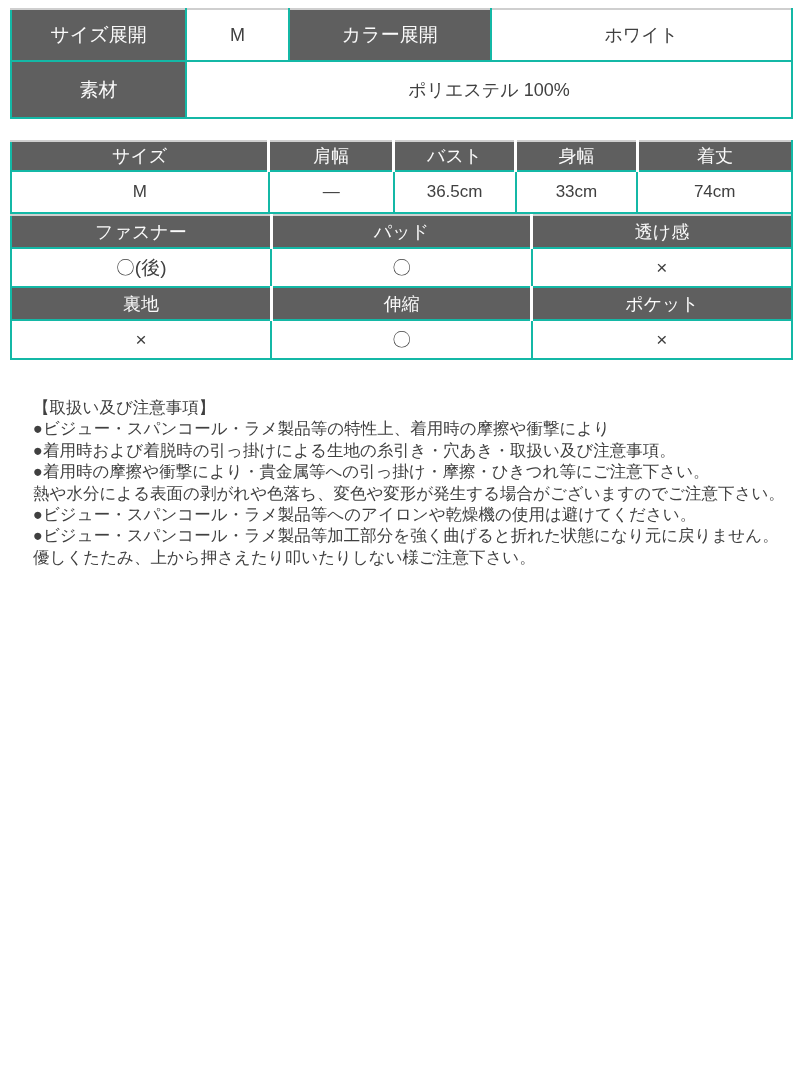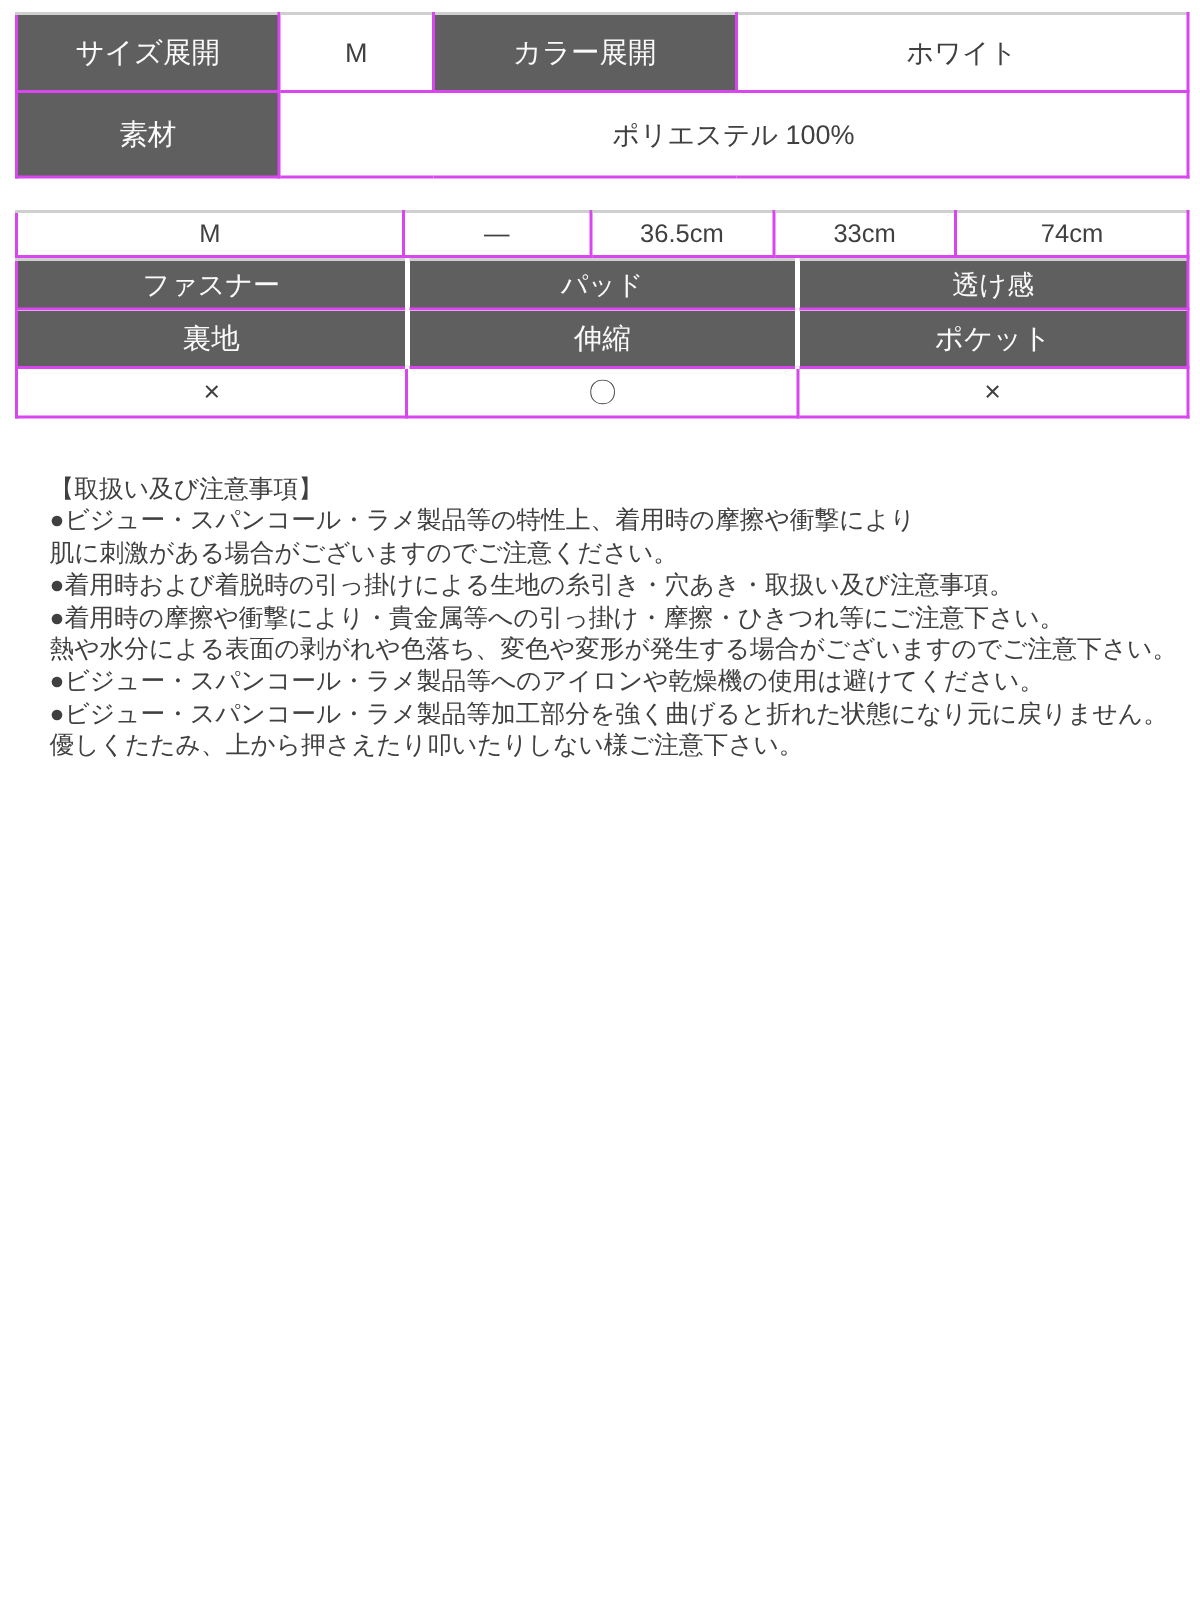--- a/index.html
+++ b/index.html
@@ -9,21 +9,21 @@
     color:#404040;
     -webkit-font-smoothing:antialiased;
   }
   .wrap{padding:8px 7px 0 10px;}
   table{
     border-collapse:collapse;
     width:783px;
     table-layout:fixed;
   }
   th,td{
-    border:2px solid #d946ef;
+    border:2px solid #14b8a6;
     text-align:center;
     vertical-align:middle;
     padding:0;
     overflow:hidden;
     white-space:nowrap;
   }
   th{
     background:#5f5f5f;
     color:#fafafa;
     font-weight:normal;
@@ -89,20 +89,27 @@
 
   <table class="t2">
     <colgroup>
       <col style="width:33%">
         <col style="width:16%">
         <col style="width:15.6%">
         <col style="width:15.6%">
         <col style="width:19.8%">
     </colgroup>
     <tbody>
+        <tr>
+      <th>サイズ</th>
+      <th>肩幅</th>
+      <th>バスト</th>
+      <th>身幅</th>
+      <th>着丈</th>
+    </tr>
     <tr>
       <td>M</td>
       <td>―</td>
       <td>36.5cm</td>
       <td>33cm</td>
       <td>74cm</td>
     </tr>
   </tbody>
     </table>
 
@@ -112,37 +119,41 @@
         <col style="width:33.33%">
         <col style="width:33.34%">
     </colgroup>
     <tbody>
         <tr>
       <th>ファスナー</th>
       <th>パッド</th>
       <th>透け感</th>
     </tr>
     <tr>
+      <td>〇(後)</td>
+      <td>〇</td>
+      <td>×</td>
+    </tr>
+    <tr>
       <th>裏地</th>
       <th>伸縮</th>
       <th>ポケット</th>
     </tr>
     <tr>
       <td>×</td>
       <td>〇</td>
       <td>×</td>
     </tr>
   </tbody>
     </table>
 
 
   <div class="notes">
     <div>【取扱い及び注意事項】</div>
     <div>●ビジュー・スパンコール・ラメ製品等の特性上、着用時の摩擦や衝撃により</div>
-    <div>肌に刺激がある場合がございますのでご注意ください。</div>
     <div>●着用時および着脱時の引っ掛けによる生地の糸引き・穴あき・取扱い及び注意事項。</div>
     <div>●着用時の摩擦や衝撃により・貴金属等への引っ掛け・摩擦・ひきつれ等にご注意下さい。</div>
     <div>熱や水分による表面の剥がれや色落ち、変色や変形が発生する場合がございますのでご注意下さい。</div>
     <div>●ビジュー・スパンコール・ラメ製品等へのアイロンや乾燥機の使用は避けてください。</div>
     <div>●ビジュー・スパンコール・ラメ製品等加工部分を強く曲げると折れた状態になり元に戻りません。</div>
     <div>優しくたたみ、上から押さえたり叩いたりしない様ご注意下さい。</div>
   </div>
 
 </div>
 

